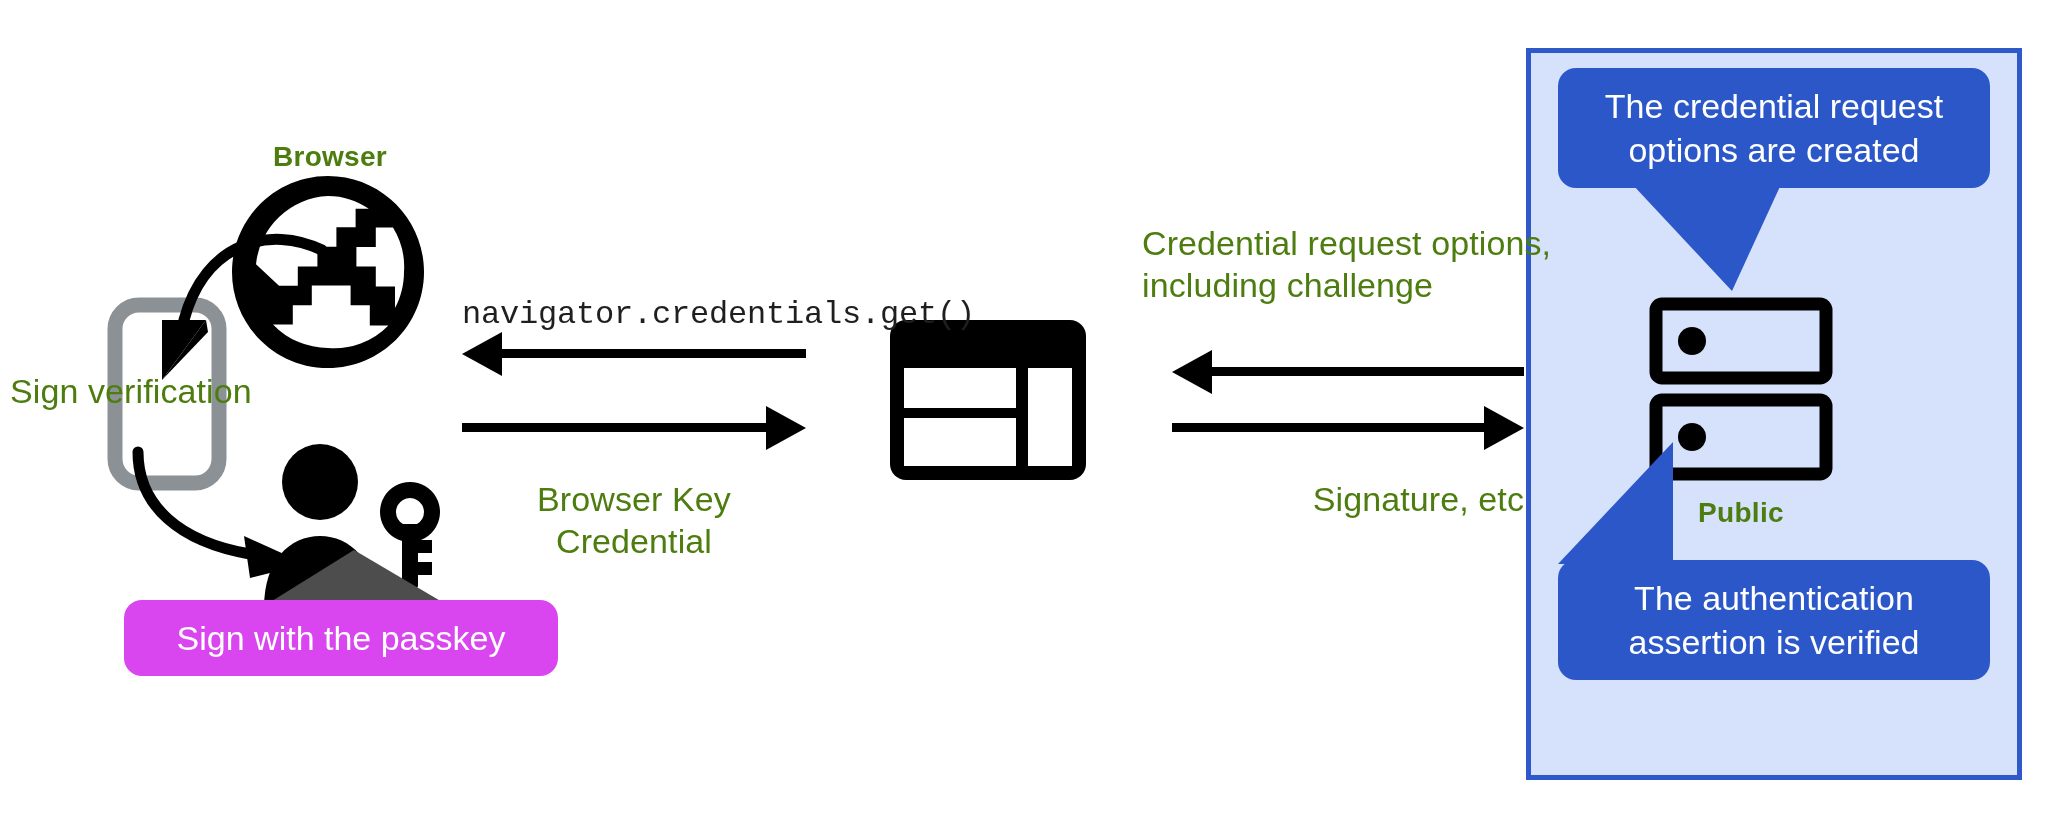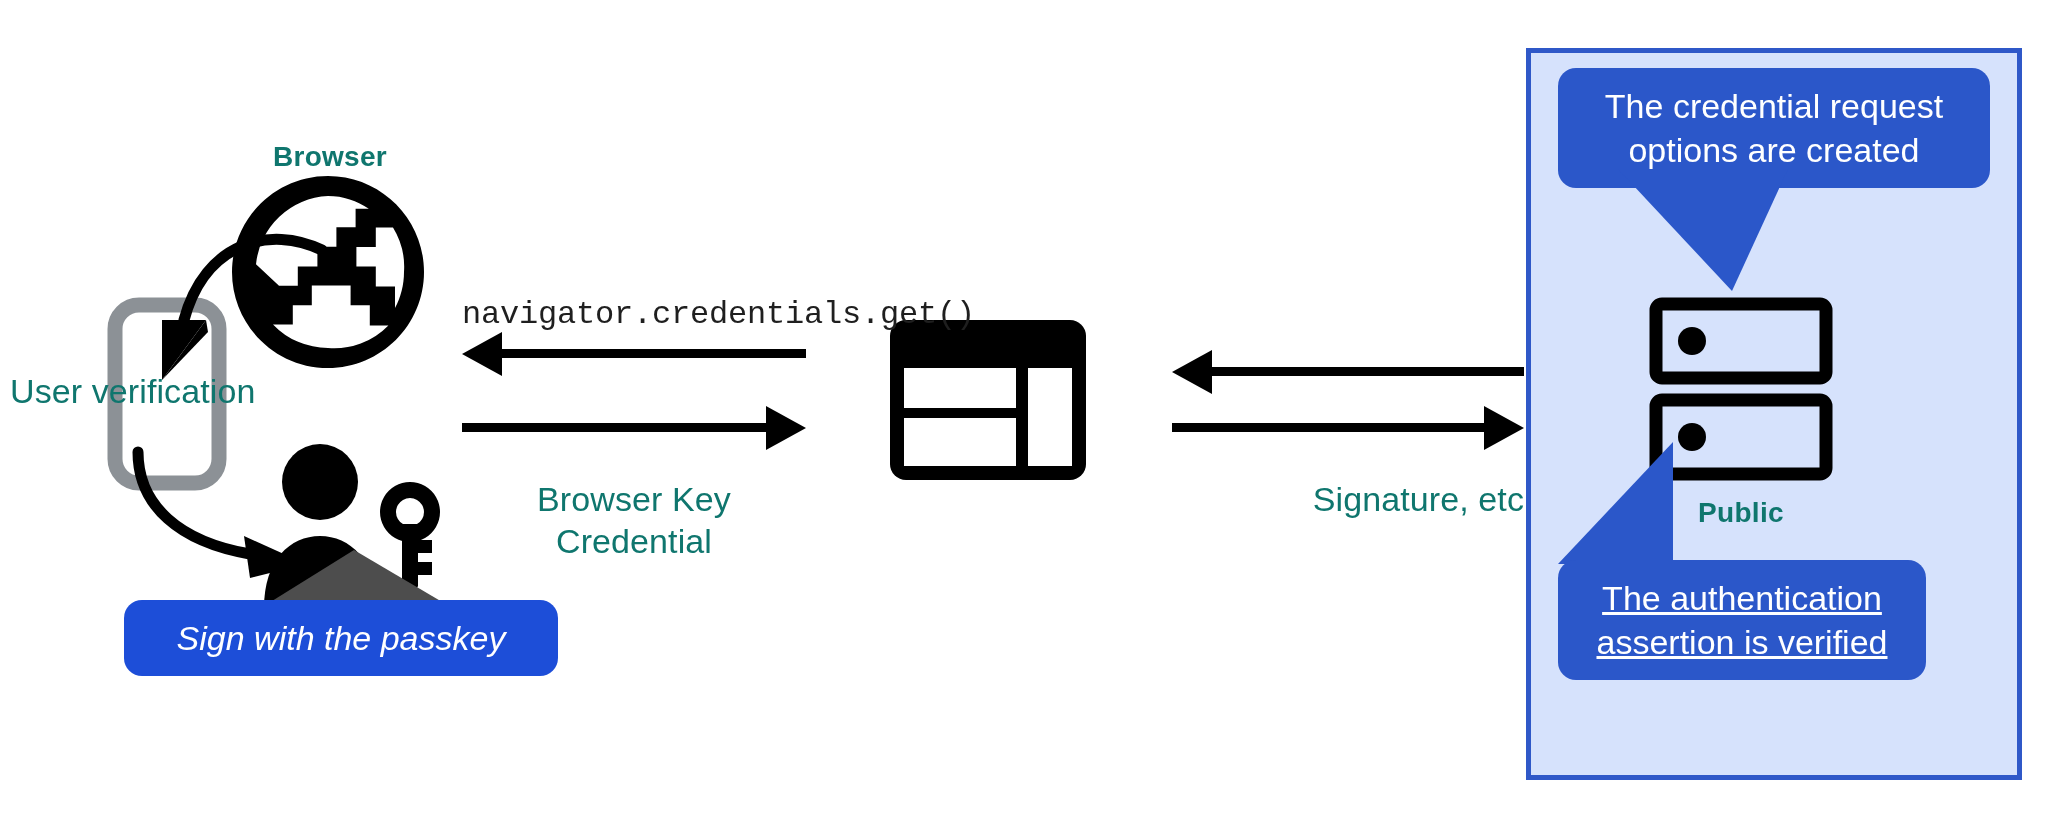--- a/index.html
+++ b/index.html
@@ -14,21 +14,21 @@
     position: relative;
     width: 2046px;
     height: 818px;
     background: #ffffff;
     overflow: hidden;
   }
   .abs { position: absolute; }
 
   
   .label {
-    color: #0f766e;
+    color: #4d7c0f;
     font-family: "Liberation Sans", sans-serif;
     font-size: 34px;
     line-height: 42px;
     white-space: pre-line;
     letter-spacing: 0.1px;
   }
   .label-bold {
     font-weight: bold;
     font-size: 28px;
     letter-spacing: 0.3px;
@@ -57,21 +57,21 @@
     border-radius: 18px;
     color: #ffffff;
     font-size: 34px;
     line-height: 44px;
     text-align: center;
     padding: 16px 22px;
     box-sizing: border-box;
     white-space: pre-line;
   }
   .callout-blue { background: #2b57c9; }
-  .callout-gray { background: #1d4ed8; font-style: italic; }
+  .callout-gray { background: #d946ef; }
 
   
   .arrow-line {
     background: #000000;
     height: 9px;
   }
   .arrow-head {
     width: 0;
     height: 0;
     border-top: 22px solid transparent;
@@ -105,24 +105,26 @@
       <circle cx="40" cy="137" r="14" fill="#000000"></circle>
     </svg>
   </div>
 
   <div class="abs label label-bold" style="left:1652px; top:492px; width:178px; text-align:center;">Public</div>
 
   <div class="abs" style="left:1558px; top:560px; width:432px;">
     <svg class="abs" width="200" height="125" style="left:0px; top:-118px;">
       <polygon points="0,122 115,0 115,122" fill="#2b57c9"></polygon>
     </svg>
-    <div class="callout callout-blue" style="width:368px; position:relative;text-decoration:underline;">The authentication
+    <div class="callout callout-blue" style="width:432px; position:relative;">The authentication
 assertion is verified</div>
   </div>
 
+  <div class="abs label" style="left:1142px; top:222px; width:420px;">Credential request options,
+including challenge</div>
 
   <div class="abs" style="left:1172px; top:350px; width:352px; height:44px;">
     <div class="abs arrow-head left" style="left:0px; top:0px;"></div>
     <div class="abs arrow-line" style="left:38px; top:17px; width:314px;"></div>
   </div>
 
   <div class="abs" style="left:1172px; top:406px; width:352px; height:44px;">
     <div class="abs arrow-line" style="left:0px; top:17px; width:314px;"></div>
     <div class="abs arrow-head right" style="left:312px; top:0px;"></div>
   </div>
@@ -166,21 +168,21 @@
       <rect x="40" y="152" width="38" height="10" rx="3" ry="3" fill="#ffffff"></rect>
     </svg>
   </div>
 
   <svg class="abs" style="left:100px; top:220px;" width="230" height="180">
     <path d="M222 30 C 170 5, 105 22, 84 100" stroke="#000000" stroke-width="11" fill="none" stroke-linecap="round"></path>
     <polygon points="62,160 106,100 62,100" fill="#000000"></polygon>
     <polygon points="62,160 106,100 108,112" fill="#000000"></polygon>
   </svg>
 
-  <div class="abs label" style="left:10px; top:370px; width:260px;">User verification</div>
+  <div class="abs label" style="left:10px; top:370px; width:260px;">Sign verification</div>
 
   <svg class="abs" style="left:120px; top:444px;" width="240" height="140">
     <path d="M18 8 C 18 62, 60 98, 130 110" stroke="#000000" stroke-width="11" fill="none" stroke-linecap="round"></path>
     <polygon points="186,120 124,92 130,134" fill="#000000"></polygon>
   </svg>
 
   <div class="abs" style="left:258px; top:440px; width:200px; height:170px;">
     <svg width="200" height="170" viewBox="0 0 200 170">
       <circle cx="62" cy="42" r="38" fill="#000000"></circle>
       <path d="M6 168 C 6 120, 32 96, 62 96 C 92 96, 118 120, 118 168 Z" fill="#000000"></path>

